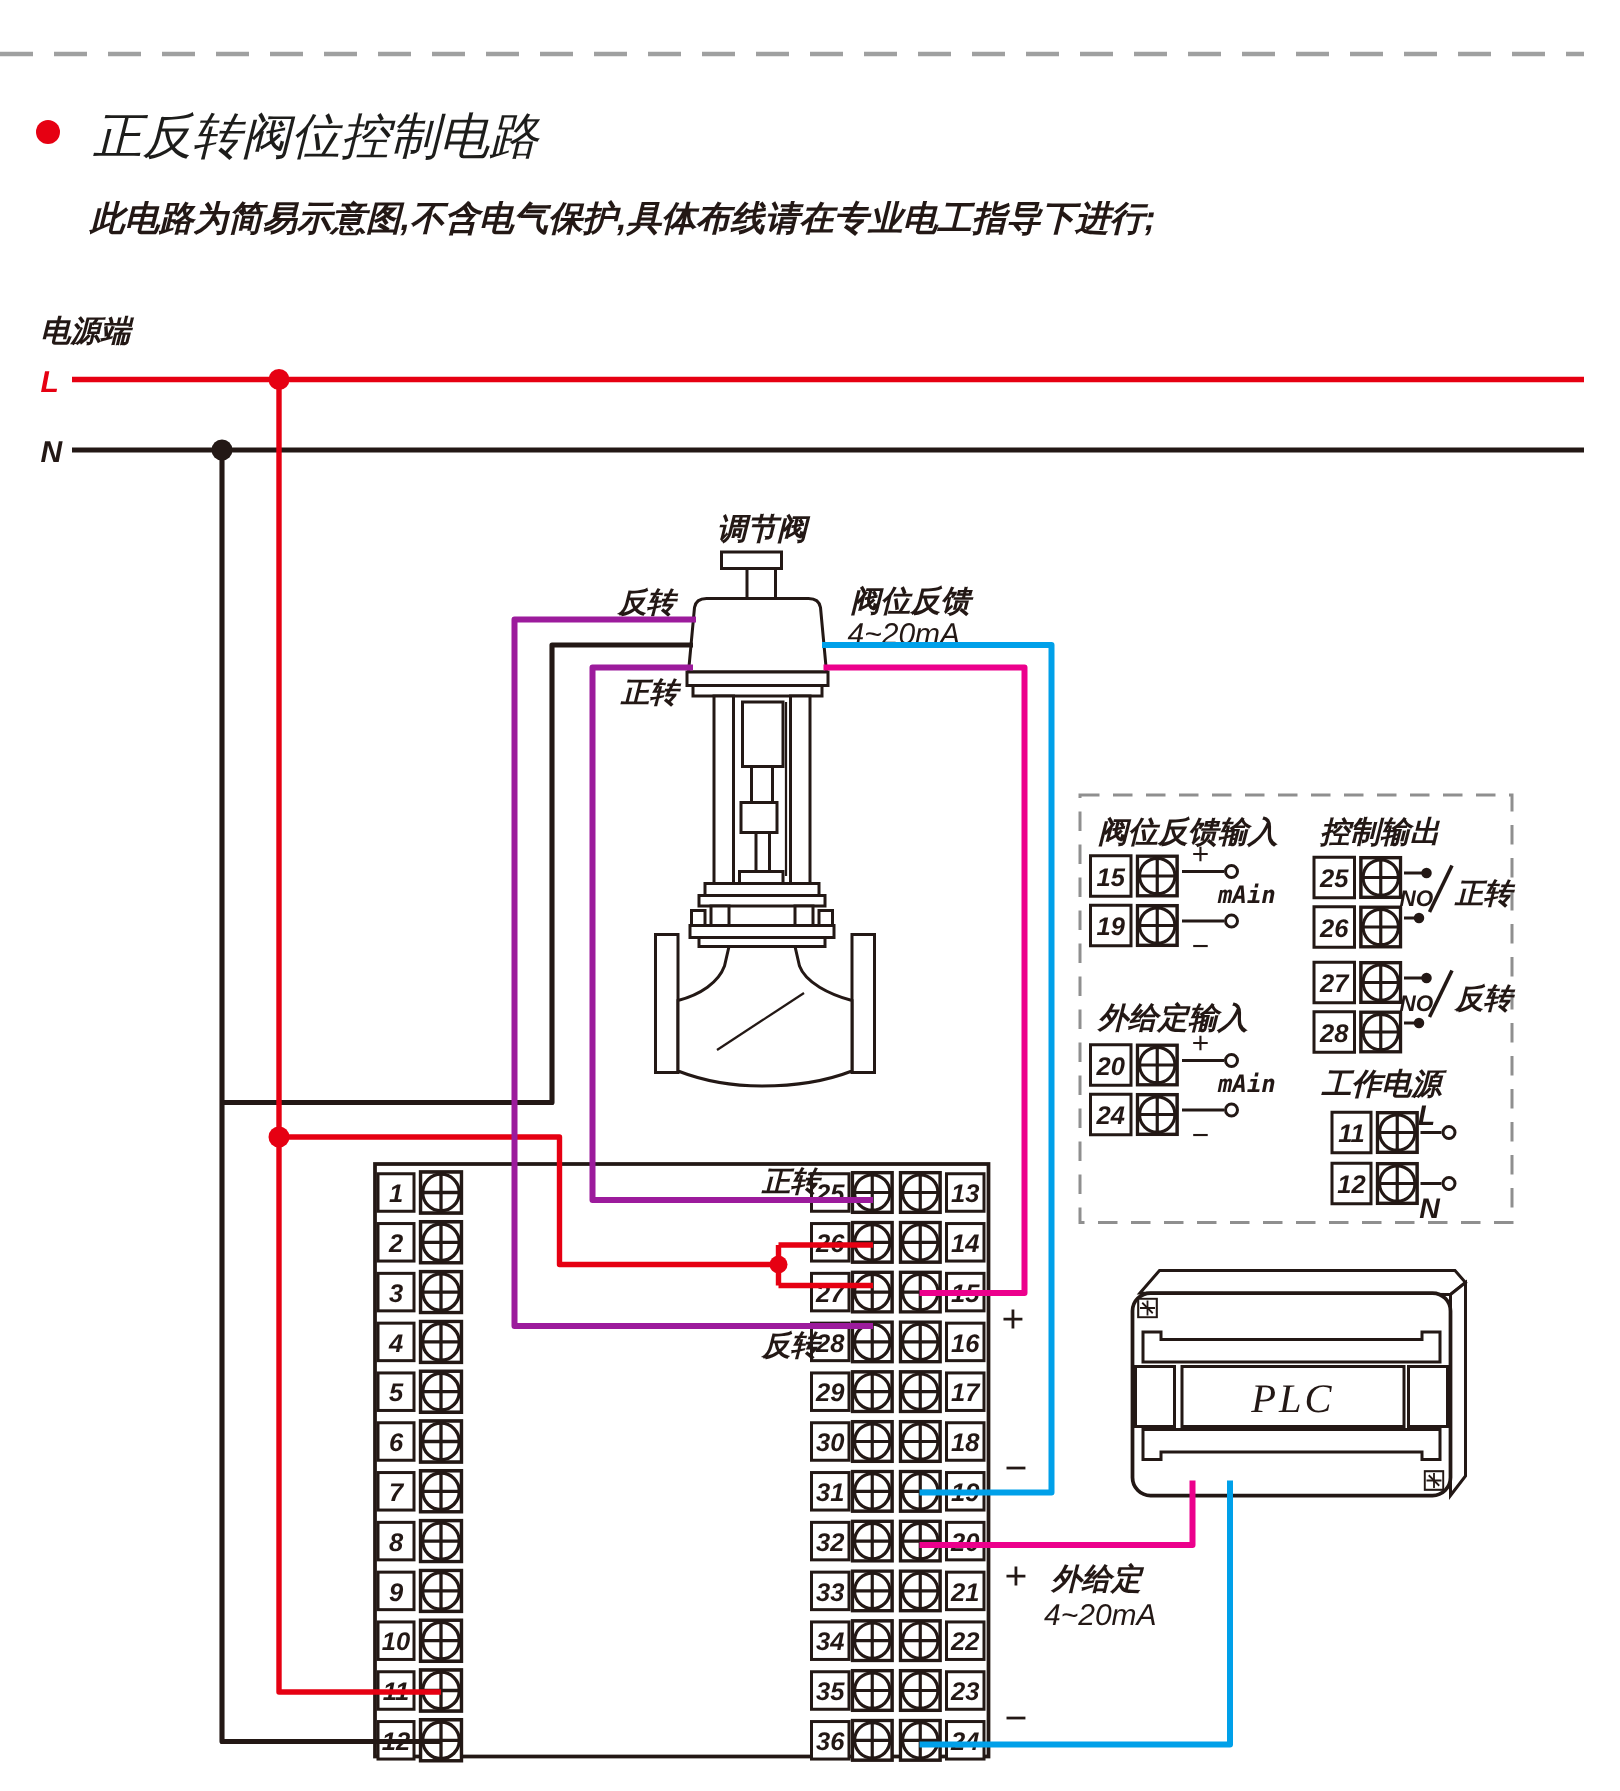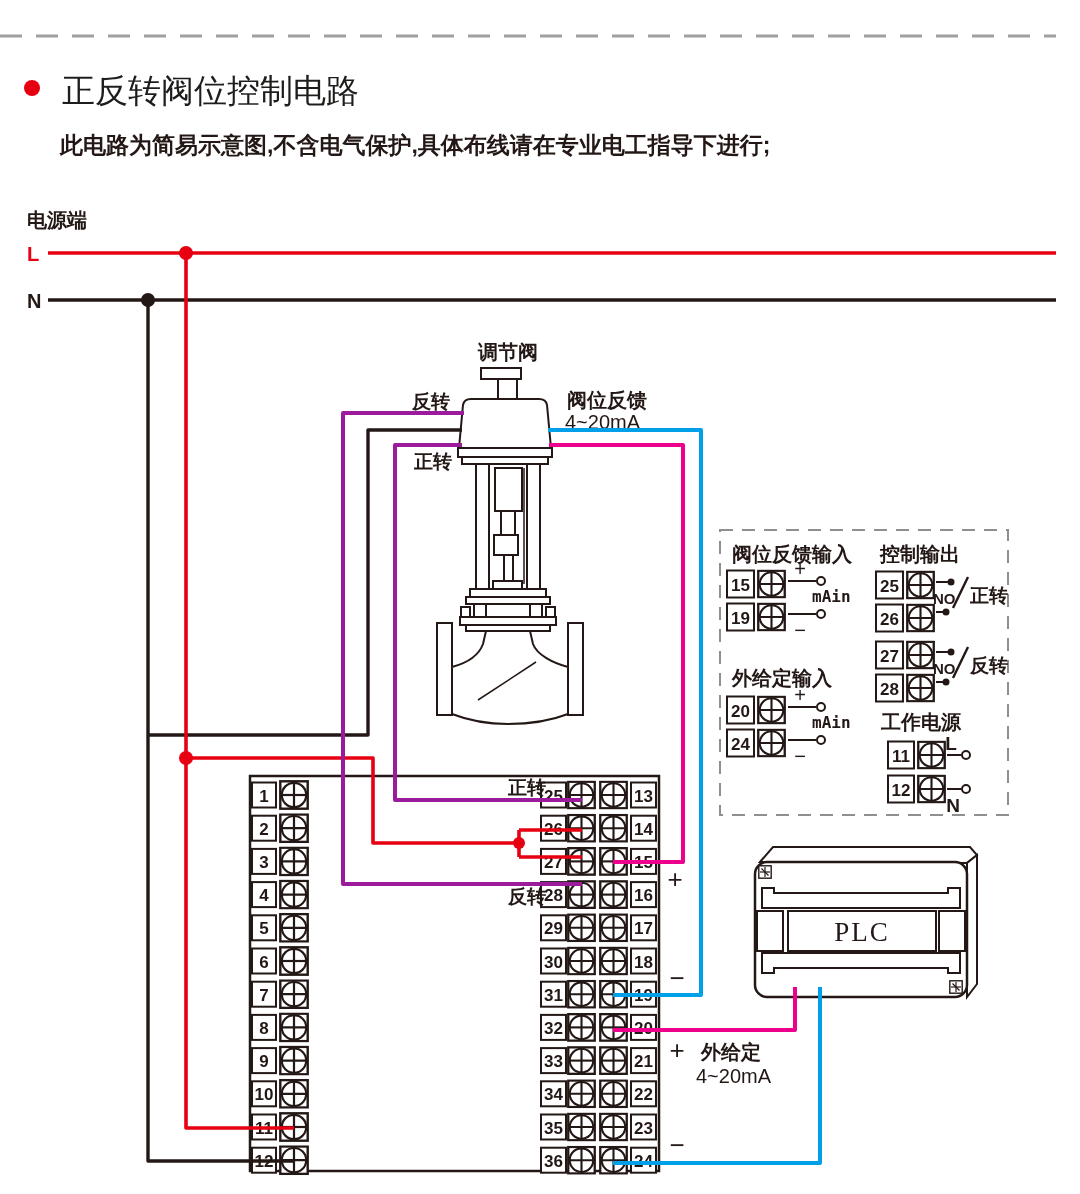--- a/index.html
+++ b/index.html
@@ -1,16 +1,16 @@
 <!DOCTYPE html>
 <html style="--c-live_wire: #e60012; --c-neutral_wire: #231815; --c-forward_reverse_wire: #9c1b9c; --c-feedback_plus_wire: #ec008c; --c-feedback_minus_wire: #00a0e9; --c-dashed_border: #8f8f8f; --c-accent_bullet: #e60012;"><head>
 <meta charset="utf-8">
 <style>
   html,body{margin:0;padding:0;background:#fff;}
-  #canvas{position:relative;width:1056px;height:1194px;background:#fff;overflow:hidden;}
+  #canvas{position:relative;width:1056px;height:1194px;background:#fff;overflow:hidden;font-style:italic;}
   svg{display:block;}
   text{font-family:"Liberation Sans","DejaVu Sans",sans-serif;fill:#231815;}
   .t-title{font-size:33px;fill:#1d1d1b;}
   .t-sub{font-size:23px;font-weight:bold;}
   .t-zh{font-size:20px;}
   .t-zh-b{font-size:20px;font-weight:bold;}
   .t-lab{font-size:19px;font-weight:bold;}
   .t-num{font-size:17px;font-weight:bold;text-anchor:middle;}
   .t-pm{font-size:26px;text-anchor:middle;}
   .t-pm-s{font-size:19px;font-weight:bold;text-anchor:middle;}

